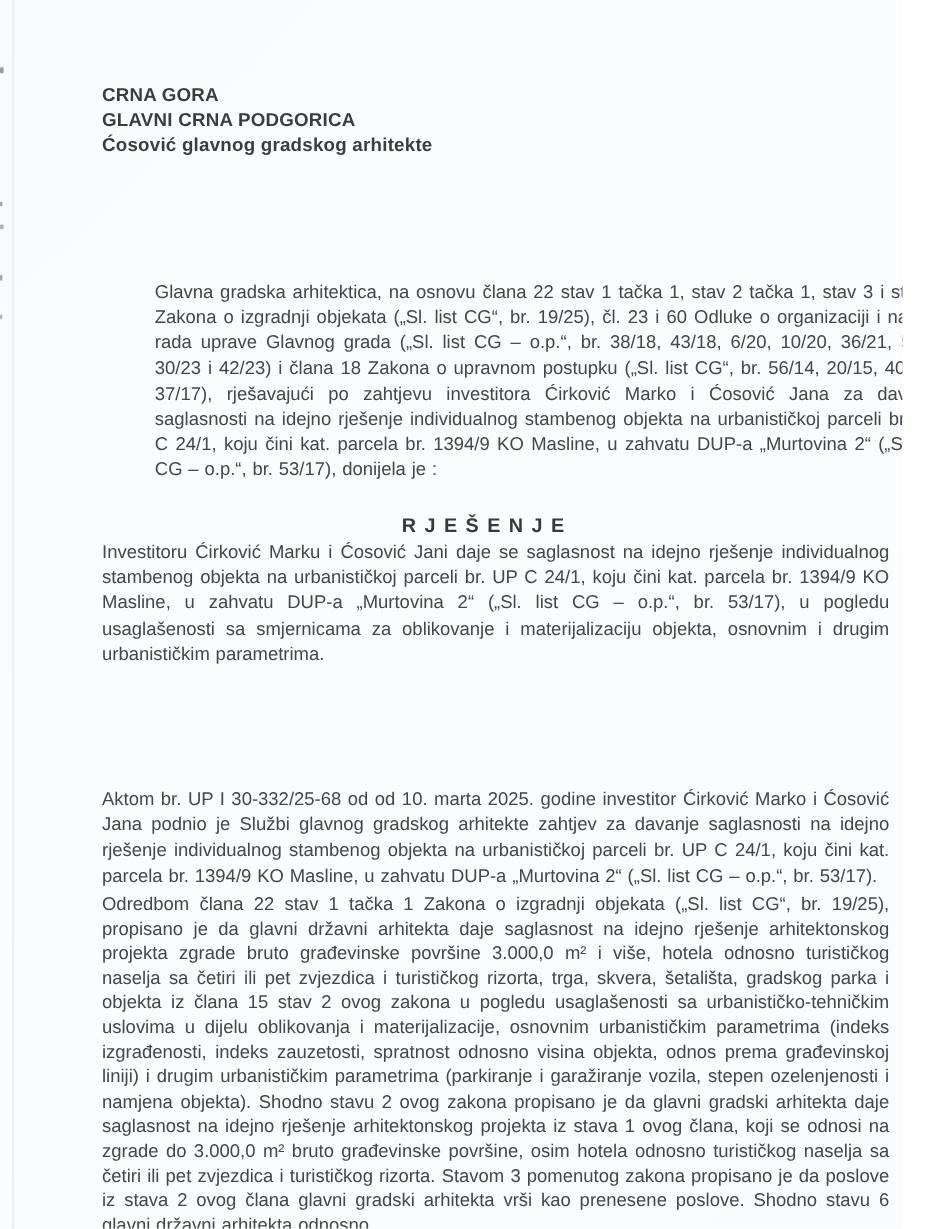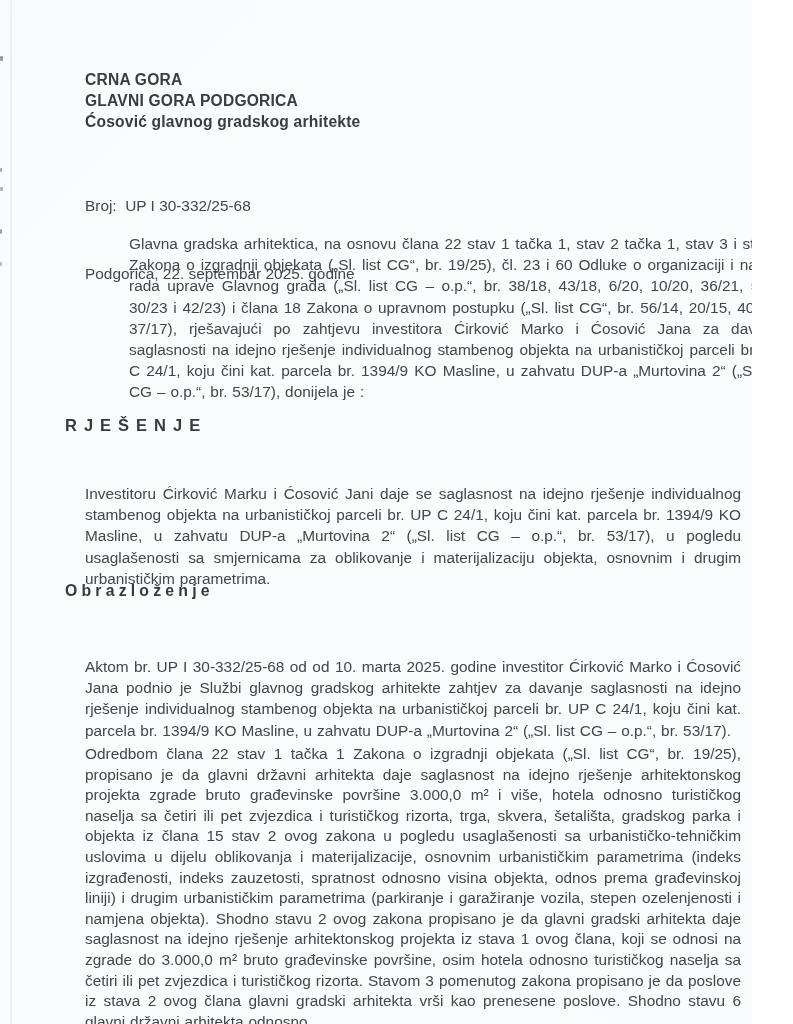--- a/index.html
+++ b/index.html
@@ -77,29 +77,29 @@
     left: 0;
     width: 656px;
     margin: 0;
     font-size: 15.4px;
     line-height: 21.2px;
     text-align: justify;
     word-spacing: 0.6px;
     color: #42464d;
   }
   .p1 { top: 233px; margin-left: 44px; }
-  .p2 { top: 483px; }
+  .p2 { top: 450px; }
   .p3 { top: 656px; }
   .p4 { top: 744px; line-height: 20.6px; }
   .heading {
     position: absolute;
     left: -20px;
     width: 656px;
-    margin: 0;
-    text-align: left;
+    margin: 13px;
+    text-align: center;
     font-weight: bold;
     color: #363a40;
   }
   .h1 {
     top: 416px;
     font-size: 16.5px;
     letter-spacing: 7px;
   }
   .h2 {
     top: 582px;
@@ -118,35 +118,30 @@
   <div class="speck s1"></div>
   <div class="speck s2"></div>
   <div class="speck s3"></div>
   <div class="speck s4"></div>
   <div class="speck s5"></div>
 
   <div class="content">
 
     <div class="letterhead">
       <div>CRNA GORA</div>
-      <div>GLAVNI GORA PODGORICA</div>
+      <div>GLAVNI CRNA PODGORICA</div>
       <div>Ćosović glavnog gradskog arhitekte</div>
     </div>
 
-    <div class="refblock">
-      <div>Broj:  UP I 30-332/25-68</div>
-      <div>Podgorica, 22. septembar 2025. godine</div>
-    </div>
 
     <p class="para p1">Glavna gradska arhitektica, na osnovu člana 22 stav 1 tačka 1, stav 2 tačka 1, stav 3 i stav 6 Zakona o izgradnji objekata („Sl. list CG“, br. 19/25), čl. 23 i 60 Odluke o organizaciji i načinu rada uprave Glavnog grada („Sl. list CG – o.p.“, br. 38/18, 43/18, 6/20, 10/20, 36/21, 5/22, 30/23 i 42/23) i člana 18 Zakona o upravnom postupku („Sl. list CG“, br. 56/14, 20/15, 40/16 i 37/17), rješavajući po zahtjevu investitora Ćirković Marko i Ćosović Jana za davanje saglasnosti na idejno rješenje individualnog stambenog objekta na urbanističkoj parceli br. UP C 24/1, koju čini kat. parcela br. 1394/9 KO Masline, u zahvatu DUP-a „Murtovina 2“ („Sl. list CG – o.p.“, br. 53/17), donijela je :</p>
 
     <h2 class="heading h1">RJEŠENJE</h2>
 
     <p class="para p2">Investitoru Ćirković Marku i Ćosović Jani daje se saglasnost na idejno rješenje individualnog stambenog objekta na urbanističkoj parceli br. UP C 24/1, koju čini kat. parcela br. 1394/9 KO Masline, u zahvatu DUP-a „Murtovina 2“ („Sl. list CG – o.p.“, br. 53/17), u pogledu usaglašenosti sa smjernicama za oblikovanje i materijalizaciju objekta, osnovnim i drugim urbanističkim parametrima.</p>
 
-    <h3 class="heading h2">Obrazloženje</h3>
 
     <p class="para p3">Aktom br. UP I 30-332/25-68 od od 10. marta 2025. godine investitor Ćirković Marko i Ćosović Jana podnio je Službi glavnog gradskog arhitekte zahtjev za davanje saglasnosti na idejno rješenje individualnog stambenog objekta na urbanističkoj parceli br. UP C 24/1, koju čini kat. parcela br. 1394/9 KO Masline, u zahvatu DUP-a „Murtovina 2“ („Sl. list CG – o.p.“,  br. 53/17).</p>
 
     <p class="para p4">Odredbom člana 22 stav 1 tačka 1 Zakona o izgradnji objekata („Sl. list CG“, br. 19/25), propisano je da glavni državni arhitekta daje saglasnost na idejno rješenje arhitektonskog projekta zgrade bruto građevinske površine 3.000,0 m² i više, hotela odnosno turističkog naselja sa četiri ili pet zvjezdica i turističkog rizorta, trga, skvera, šetališta, gradskog parka i objekta iz člana 15 stav 2 ovog zakona u pogledu usaglašenosti sa urbanističko-tehničkim uslovima u dijelu oblikovanja i materijalizacije, osnovnim urbanističkim parametrima (indeks izgrađenosti, indeks zauzetosti, spratnost odnosno visina objekta, odnos prema građevinskoj liniji) i drugim urbanističkim parametrima (parkiranje i garažiranje vozila, stepen ozelenjenosti i namjena objekta). Shodno stavu 2 ovog zakona propisano je da glavni gradski arhitekta daje saglasnost na idejno rješenje arhitektonskog projekta iz stava 1 ovog člana, koji se odnosi na zgrade do 3.000,0 m² bruto građevinske površine, osim hotela odnosno turističkog naselja sa četiri ili pet zvjezdica i turističkog rizorta. Stavom 3 pomenutog zakona propisano je da poslove iz stava 2 ovog člana glavni gradski arhitekta vrši kao prenesene poslove. Shodno stavu 6 glavni državni arhitekta odnosno</p>
 
   </div>
 </div>
 
 </body></html>

